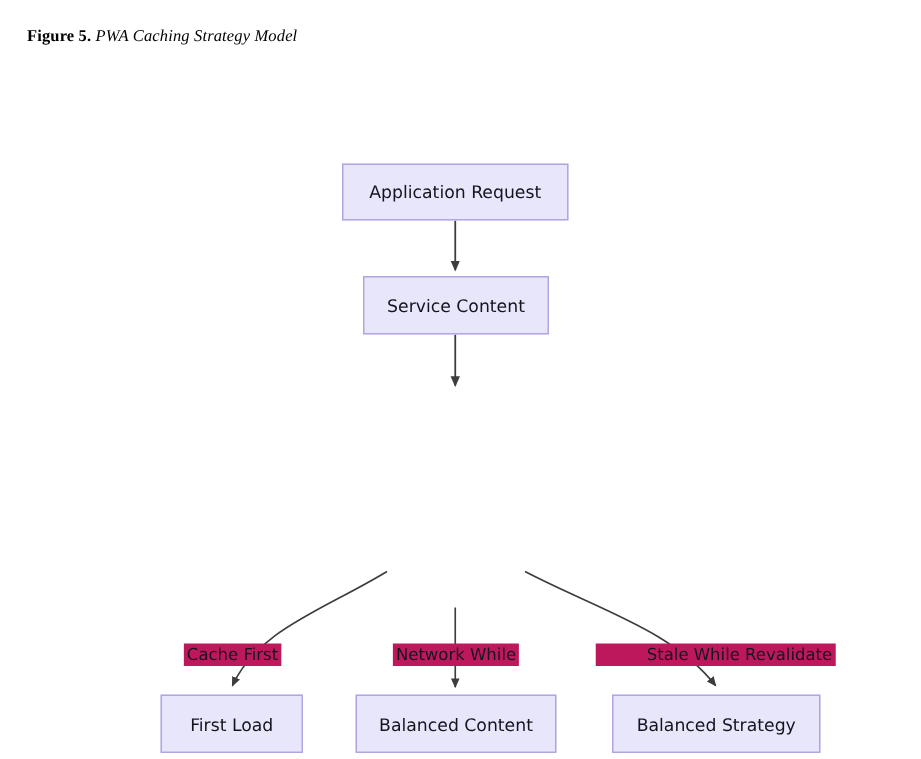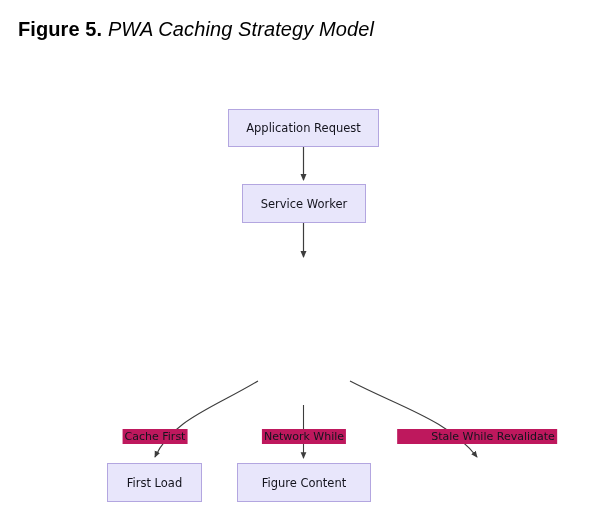--- a/index.html
+++ b/index.html
@@ -12,22 +12,22 @@
     height: 506px;
     position: relative;
     overflow: hidden;
     font-family: "DejaVu Sans", sans-serif;
   }
 
   #figure-caption {
     position: absolute;
     left: 18px;
     top: 18px;
-    font-family: Liberation Sans, sans-serif;
-    font-size: 20px;
+    font-family: Liberation Serif, serif;
+    font-size: 11px;
     color: #000000;
     white-space: nowrap;
     letter-spacing: 0.1px;
   }
   #figure-caption .cap-label {
     font-weight: bold;
     font-style: normal;
   }
   #figure-caption .cap-title {
     font-style: italic;
@@ -125,32 +125,35 @@
     <line x1="303.5" y1="389" x2="303.5" y2="442" stroke="#3d3d3d" stroke-width="1.1" marker-end="url(#arrowhead)"></line>
 
     <path d="M 350 365 C 400 391, 448 404, 477 441" fill="none" stroke="#3d3d3d" stroke-width="1.1" marker-end="url(#arrowhead)"></path>
   </svg>
 
   <div class="node" style="left:228px; top:93px; width:151px; height:38px;">
     <span>Application Request</span>
   </div>
 
   <div class="node" style="left:242px; top:168px; width:124px; height:39px;">
-    <span>Service Worker</span>
+    <span>Service Content</span>
   </div>
 
 
   <div class="node" style="left:107px; top:447px; width:95px; height:39px;">
     <span>First Load</span>
   </div>
 
   <div class="node" style="left:237px; top:447px; width:134px; height:39px;">
-    <span>Figure Content</span>
+    <span>Balanced Content</span>
   </div>
 
+  <div class="node" style="left:408px; top:447px; width:139px; height:39px;">
+    <span>Balanced Strategy</span>
+  </div>
 
   <div class="edge-label" style="left:155px; top:413px;">Cache First</div>
 
   <div class="edge-label" style="left:304px; top:413px;">Network While</div>
 
   <div class="edge-label" style="left:477px; top:413px;padding-left:34px;">Stale While Revalidate</div>
 
 </div>
 
 </body></html>

